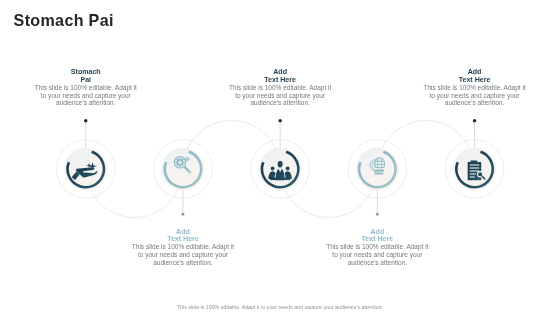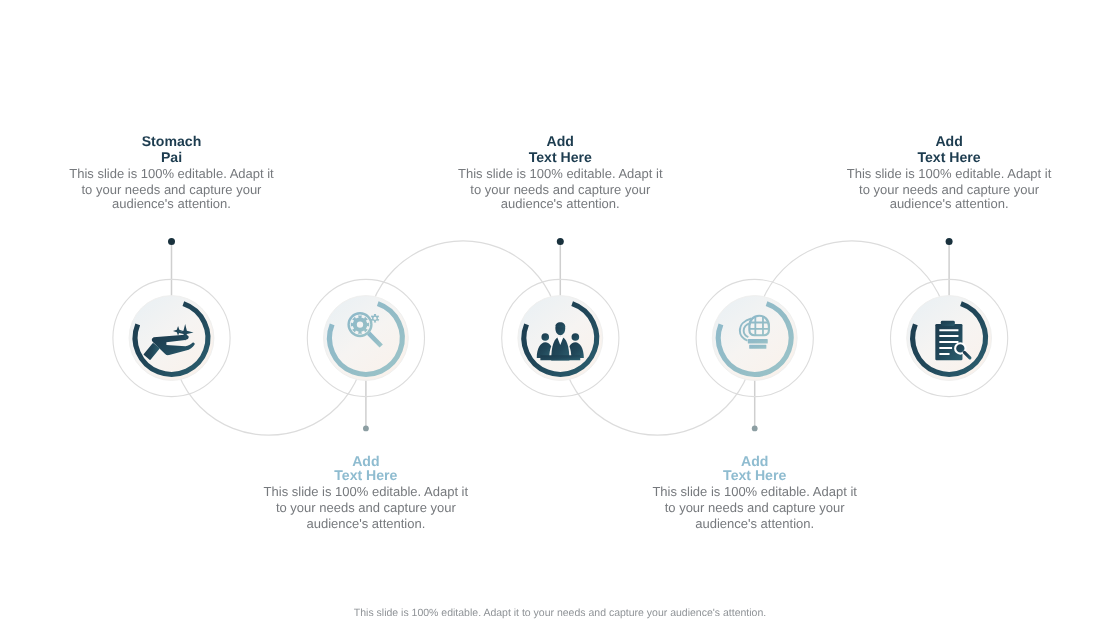--- a/index.html
+++ b/index.html
@@ -14,20 +14,21 @@
   .blk .bd{font-size:6.5px;line-height:7.65px;color:#76797d;display:block;}
   .dark .h1,.dark .h2{color:#1d3c4f;}
   .lite .h1,.lite .h2{color:#8fbcd0;}
   #footer{position:absolute;left:0;top:304.0px;width:560px;text-align:center;
           font-size:5.25px;line-height:6px;color:#8f9397;}
 </style>
 </head>
 <body>
 
 <div id="slide">
+  <div id="title">Stomach Pai</div>
 
   <svg id="graphic" viewBox="0 0 560 315">
     <defs>
       <linearGradient id="cfill" x1="0.1" y1="0" x2="0.9" y2="1">
         <stop offset="0" stop-color="#e9f0f4"></stop>
         <stop offset="0.5" stop-color="#f6f4f2"></stop>
         <stop offset="1" stop-color="#faf1ea"></stop>
       </linearGradient>
       <linearGradient id="gdark" x1="0" y1="0" x2="1" y2="1">
         <stop offset="0" stop-color="#1b3a4c"></stop>

